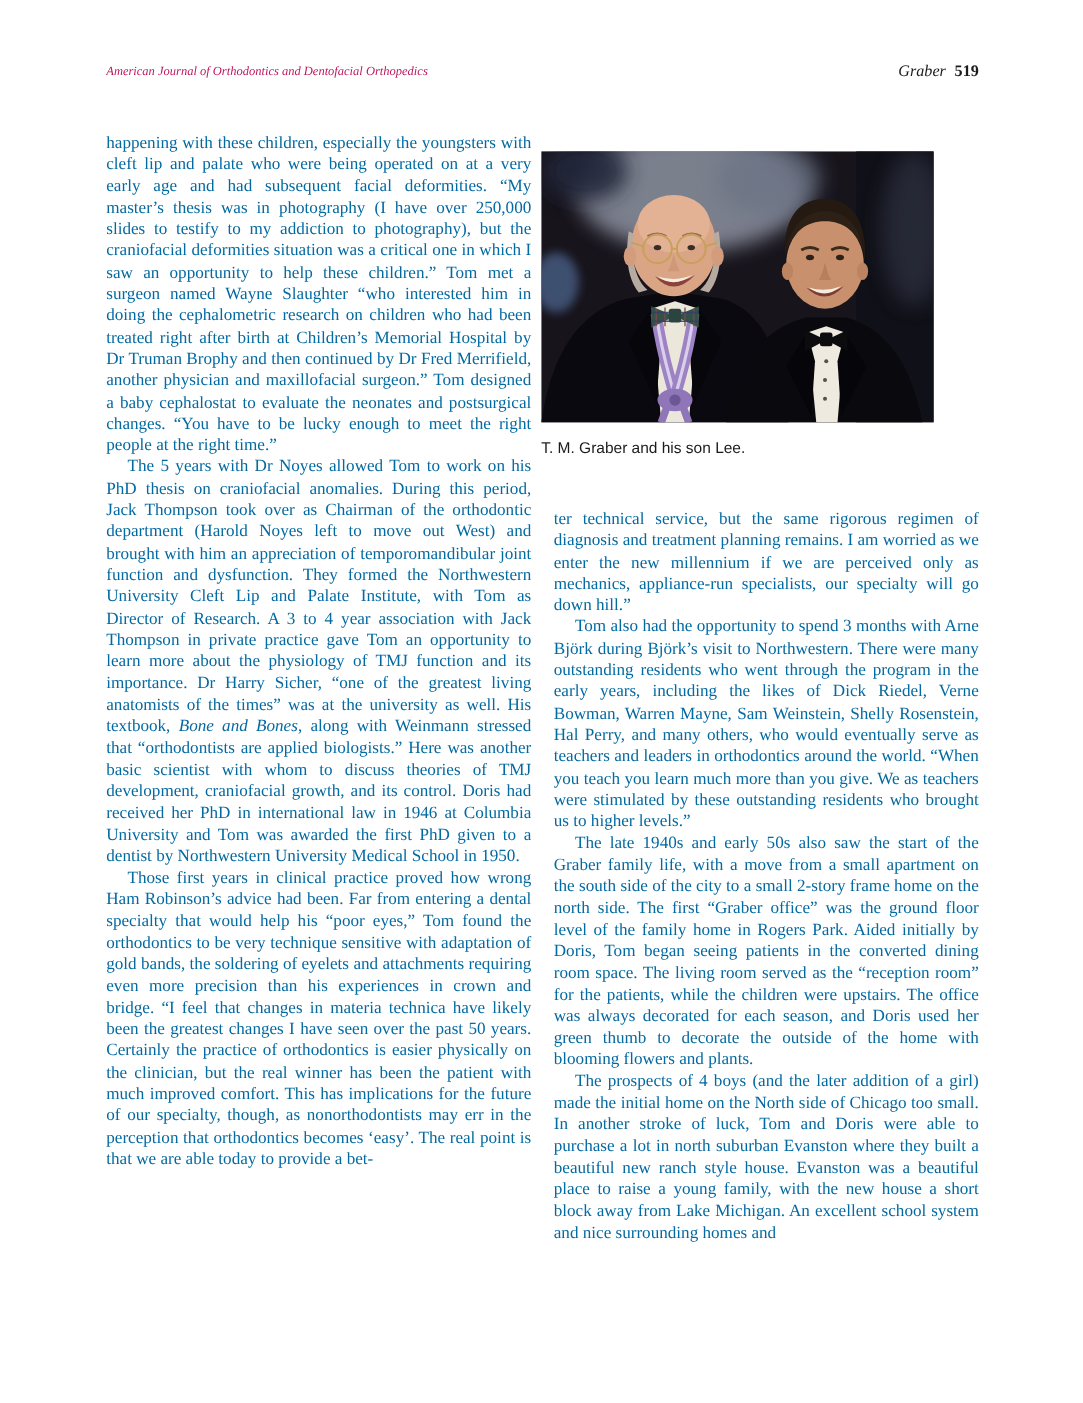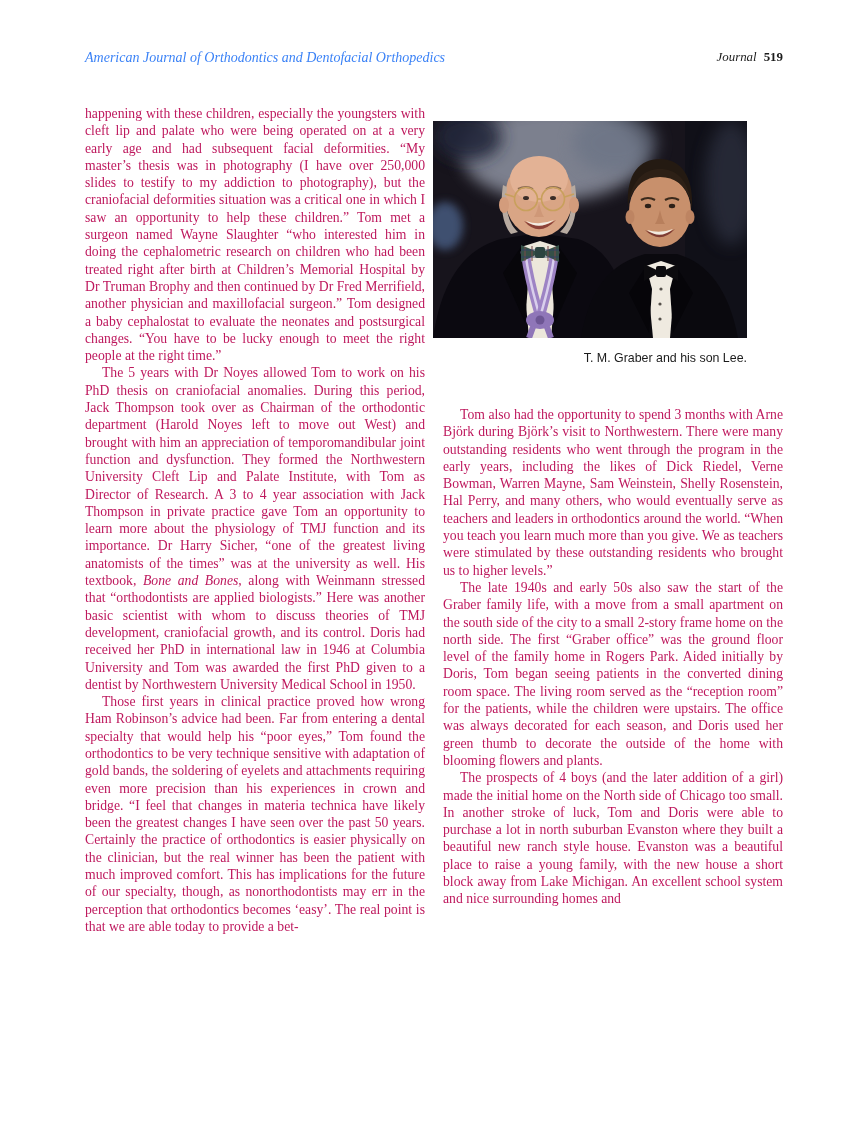--- a/index.html
+++ b/index.html
@@ -8,62 +8,62 @@
     width:866px;height:1122px;
     margin:0 auto;
     background:#ffffff;
     font-family:"Liberation Serif",serif;
     color:#151515;
     overflow:hidden;
   }
   
   .running-head-left{
     position:absolute;left:85px;top:49px;
-    font-style:italic;font-size:14px;line-height:17.6px;
-    white-space:nowrap;color:#3b82f6;
+    font-style:italic;font-size:10px;line-height:17.6px;
+    white-space:nowrap;color:#be185d;
   }
   .running-head-right{
     position:absolute;left:443px;top:49px;width:340px;
     text-align:right;font-size:12.9px;line-height:17.6px;color:#1c1c1c;
   }
   .running-author{font-style:italic;}
   .running-page{font-style:normal;font-weight:bold;margin-left:7px;text-align:right;}
   
   .col{
     position:absolute;width:340px;
     font-size:13.7px;line-height:17.3px;
     text-align:justify;
-    color:#be185d;
+    color:#0369a1;
   }
   .col p{margin:0;text-indent:17px;}
   .col p.noindent{text-indent:0;}
   .col-left{left:85px;top:105px;}
   .col-right{left:443px;top:406px;}
   
   .figure{position:absolute;left:433px;top:121px;width:314px;}
   .figure .photo-frame{width:314px;height:217px;display:block;}
   .figure svg{display:block;width:314px;height:217px;}
   .figcaption{
     margin-top:13px;
-    text-align:right;
+    text-align:left;
     font-family:"Liberation Sans",sans-serif;
     font-size:12.4px;line-height:15px;
     color:#1b1b1b;
   }
 </style>
 </head>
 <body>
 
 <div class="page">
 
   <div class="running-head-left">
     <div>American Journal of Orthodontics and Dentofacial Orthopedics</div>
   </div>
   <div class="running-head-right">
-    <span class="running-author">Journal</span><span class="running-page">519</span>
+    <span class="running-author">Graber</span><span class="running-page">519</span>
   </div>
 
   <div class="figure">
     <span class="photo-frame" title="Color photograph of two smiling men in black tuxedos: an older balding man with wire glasses, a plaid bow tie and a purple-and-white award ribbon around his neck, standing beside a younger man with dark hair and a black bow tie against a dark background.">
       <svg viewBox="0 0 314 217" xmlns="http://www.w3.org/2000/svg" role="img">
         <defs>
           <filter id="b8" x="-50%" y="-50%" width="200%" height="200%">
               <feGaussianBlur stdDeviation="8"></feGaussianBlur>
             </filter>
           <filter id="b4" x="-50%" y="-50%" width="200%" height="200%">
@@ -142,18 +142,19 @@
     </span>
     <div class="figcaption">T. M. Graber and his son Lee.</div>
   </div>
 
   <div class="col col-left">
       <p class="noindent">happening with these children, especially the youngsters with cleft lip and palate who were being operated on at a very early age and had subsequent facial deformities. “My master’s thesis was in photography (I have over 250,000 slides to testify to my addiction to photography), but the craniofacial deformities situation was a critical one in which I saw an opportunity to help these children.” Tom met a surgeon named Wayne Slaughter “who interested him in doing the cephalometric research on children who had been treated right after birth at Children’s Memorial Hospital by Dr Truman Brophy and then continued by Dr Fred Merrifield, another physician and maxillofacial surgeon.” Tom designed a baby cephalostat to evaluate the neonates and postsurgical changes. “You have to be lucky enough to meet the right people at the right time.”</p>
       <p>The 5 years with Dr Noyes allowed Tom to work on his PhD thesis on craniofacial anomalies. During this period, Jack Thompson took over as Chairman of the orthodontic department (Harold Noyes left to move out West) and brought with him an appreciation of temporomandibular joint function and dysfunction. They formed the Northwestern University Cleft Lip and Palate Institute, with Tom as Director of Research. A 3 to 4 year association with Jack Thompson in private practice gave Tom an opportunity to learn more about the physiology of TMJ function and its importance. Dr Harry Sicher, “one of the greatest living anatomists of the times” was at the university as well. His textbook, <i>Bone and Bones</i>, along with Weinmann stressed that “orthodontists are applied biologists.” Here was another basic scientist with whom to discuss theories of TMJ development, craniofacial growth, and its control. Doris had received her PhD in international law in 1946 at Columbia University and Tom was awarded the first PhD given to a dentist by Northwestern University Medical School in 1950.</p>
       <p>Those first years in clinical practice proved how wrong Ham Robinson’s advice had been. Far from entering a dental specialty that would help his “poor eyes,” Tom found the orthodontics to be very technique sensitive with adaptation of gold bands, the soldering of eyelets and attachments requiring even more precision than his experiences in crown and bridge. “I feel that changes in materia technica have likely been the greatest changes I have seen over the past 50 years. Certainly the practice of orthodontics is easier physically on the clinician, but the real winner has been the patient with much improved comfort. This has implications for the future of our specialty, though, as nonorthodontists may err in the perception that orthodontics becomes ‘easy’. The real point is that we are able today to provide a bet-</p>
     </div>
   <div class="col col-right">
+      <p class="noindent">ter technical service, but the same rigorous regimen of diagnosis and treatment planning remains. I am worried as we enter the new millennium if we are perceived only as mechanics, appliance-run specialists, our specialty will go down hill.”</p>
       <p>Tom also had the opportunity to spend 3 months with Arne Björk during Björk’s visit to Northwestern. There were many outstanding residents who went through the program in the early years, including the likes of Dick Riedel, Verne Bowman, Warren Mayne, Sam Weinstein, Shelly Rosenstein, Hal Perry, and many others, who would eventually serve as teachers and leaders in orthodontics around the world. “When you teach you learn much more than you give. We as teachers were stimulated by these outstanding residents who brought us to higher levels.”</p>
       <p>The late 1940s and early 50s also saw the start of the Graber family life, with a move from a small apartment on the south side of the city to a small 2-story frame home on the north side. The first “Graber office” was the ground floor level of the family home in Rogers Park. Aided initially by Doris, Tom began seeing patients in the converted dining room space. The living room served as the “reception room” for the patients, while the children were upstairs. The office was always decorated for each season, and Doris used her green thumb to decorate the outside of the home with blooming flowers and plants.</p>
       <p>The prospects of 4 boys (and the later addition of a girl) made the initial home on the North side of Chicago too small. In another stroke of luck, Tom and Doris were able to purchase a lot in north suburban Evanston where they built a beautiful new ranch style house. Evanston was a beautiful place to raise a young family, with the new house a short block away from Lake Michigan. An excellent school system and nice surrounding homes and</p>
     </div>
 
 </div>
 
 </body></html>

